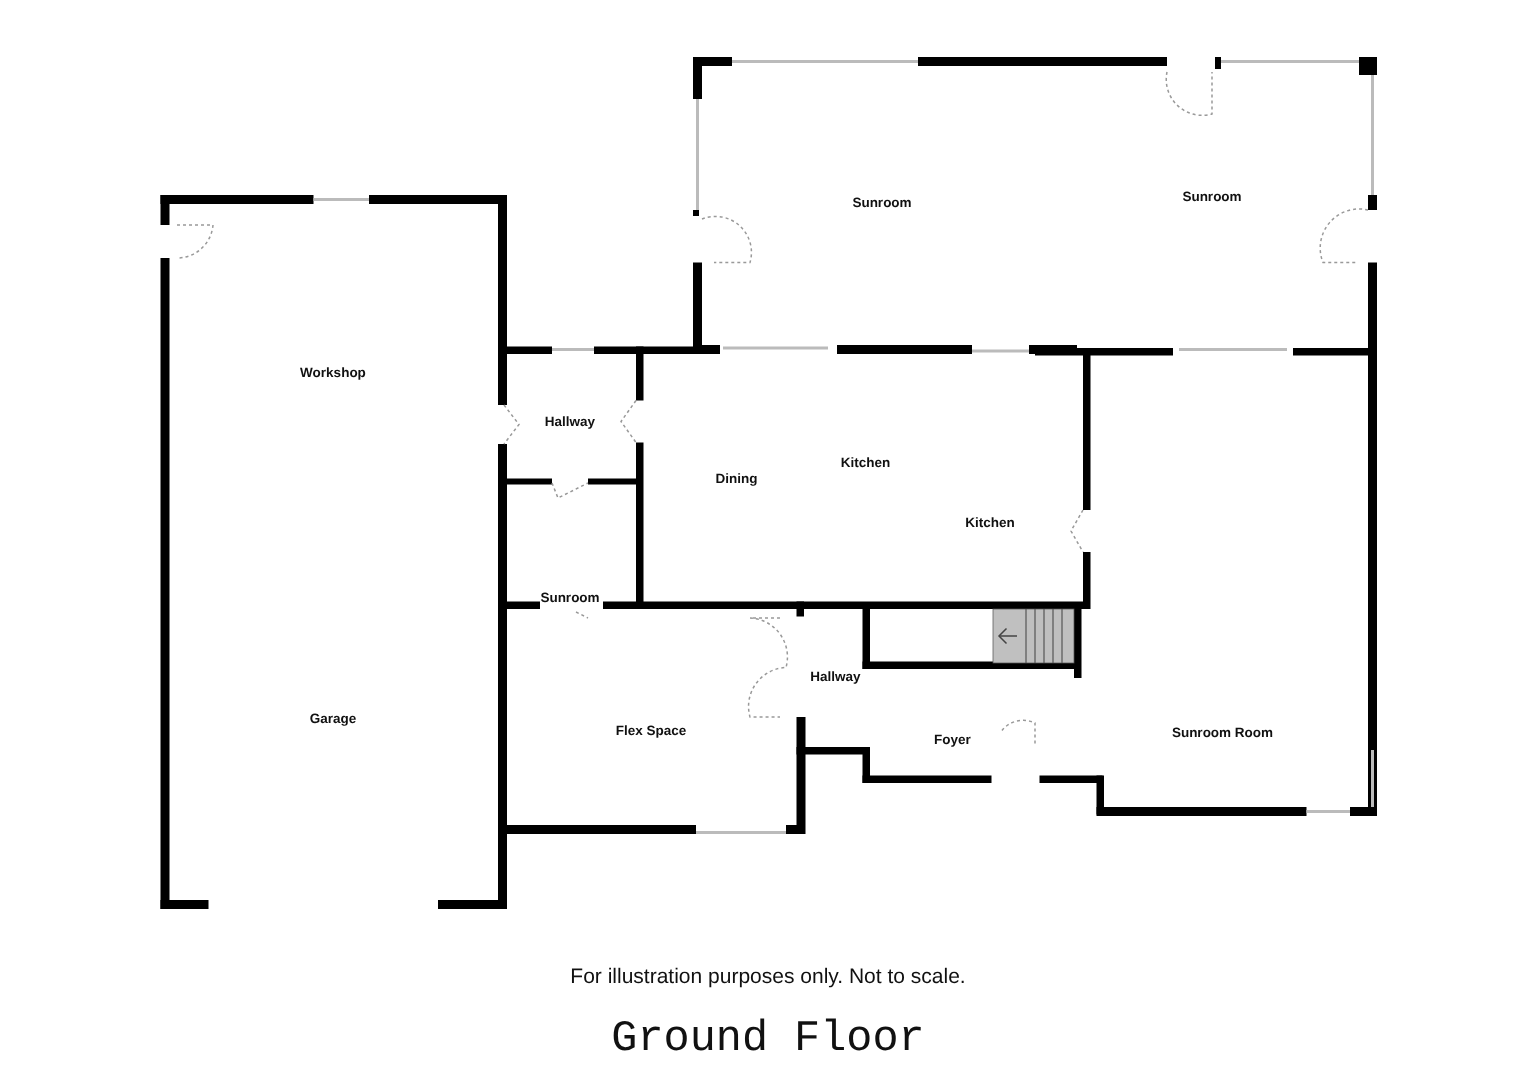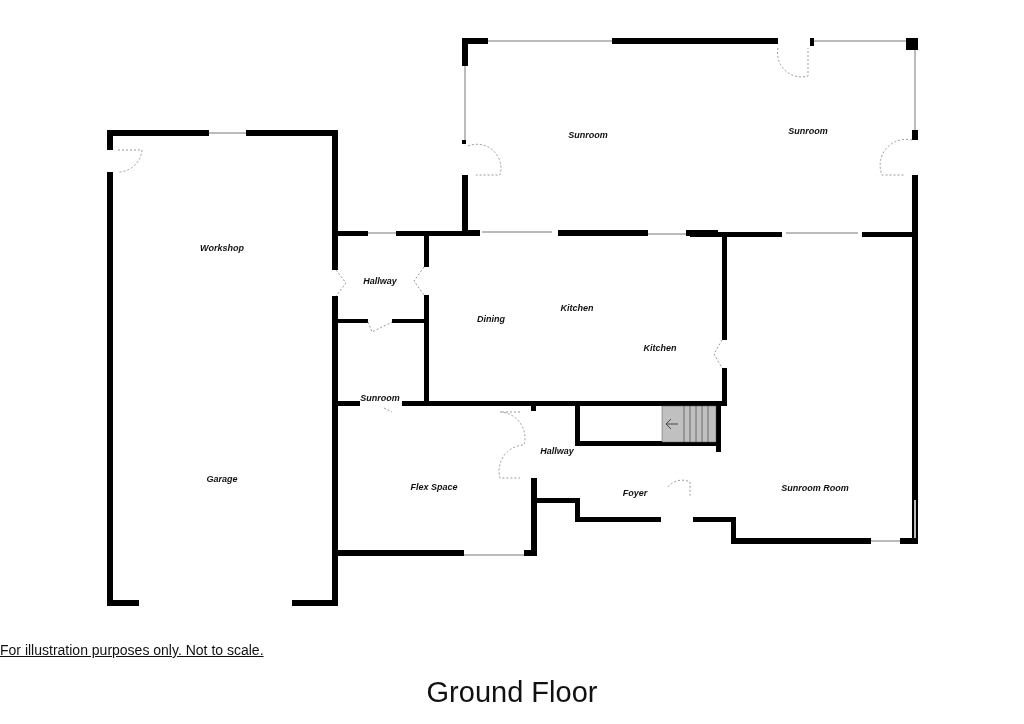--- a/index.html
+++ b/index.html
@@ -1,20 +1,20 @@
 <!DOCTYPE html>
 <html><head>
 <meta charset="utf-8">
 <style>
   html, body { margin: 0; padding: 0; background: #ffffff; }
   body { width: 1024px; height: 724px; position: relative; overflow: hidden; font-family: "Liberation Sans", sans-serif; }
   #plan { position: absolute; left: 0; top: 0; }
-  .room-label { position: absolute; font-family: "Liberation Sans", sans-serif; font-weight: bold; font-size: 9px; color: #111; transform: translate(-50%, -50%); white-space: nowrap; font-style: italic; }
-  .disclaimer { position: absolute; left: 0; width: 1024px; top: 642px; font-size: 14px; color: #111; text-decoration: underline; }
-  .floor-title { position: absolute; left: 0; width: 1024px; top: 676px; text-align: center; font-size: 29px; color: #111; }
+  .room-label { position: absolute; font-family: "Liberation Sans", sans-serif; font-weight: bold; font-size: 9px; color: #111; transform: translate(-50%, -50%); white-space: nowrap; }
+  .disclaimer { position: absolute; left: 0; width: 1024px; top: 642px; text-align: center; font-size: 14px; color: #111; }
+  .floor-title { position: absolute; left: 0; width: 1024px; top: 676px; text-align: center; font-size: 29px; color: #111; font-family: Liberation Mono, monospace; }
 </style>
 </head>
 <body>
 
 <svg id="plan" width="1024" height="724" viewBox="0 0 1024 724">
   <g fill="#000">
 
     <rect x="107" y="130" width="102" height="6"></rect>
     <rect x="246" y="130" width="92" height="6"></rect>
     <rect x="107" y="130" width="6" height="20"></rect>

